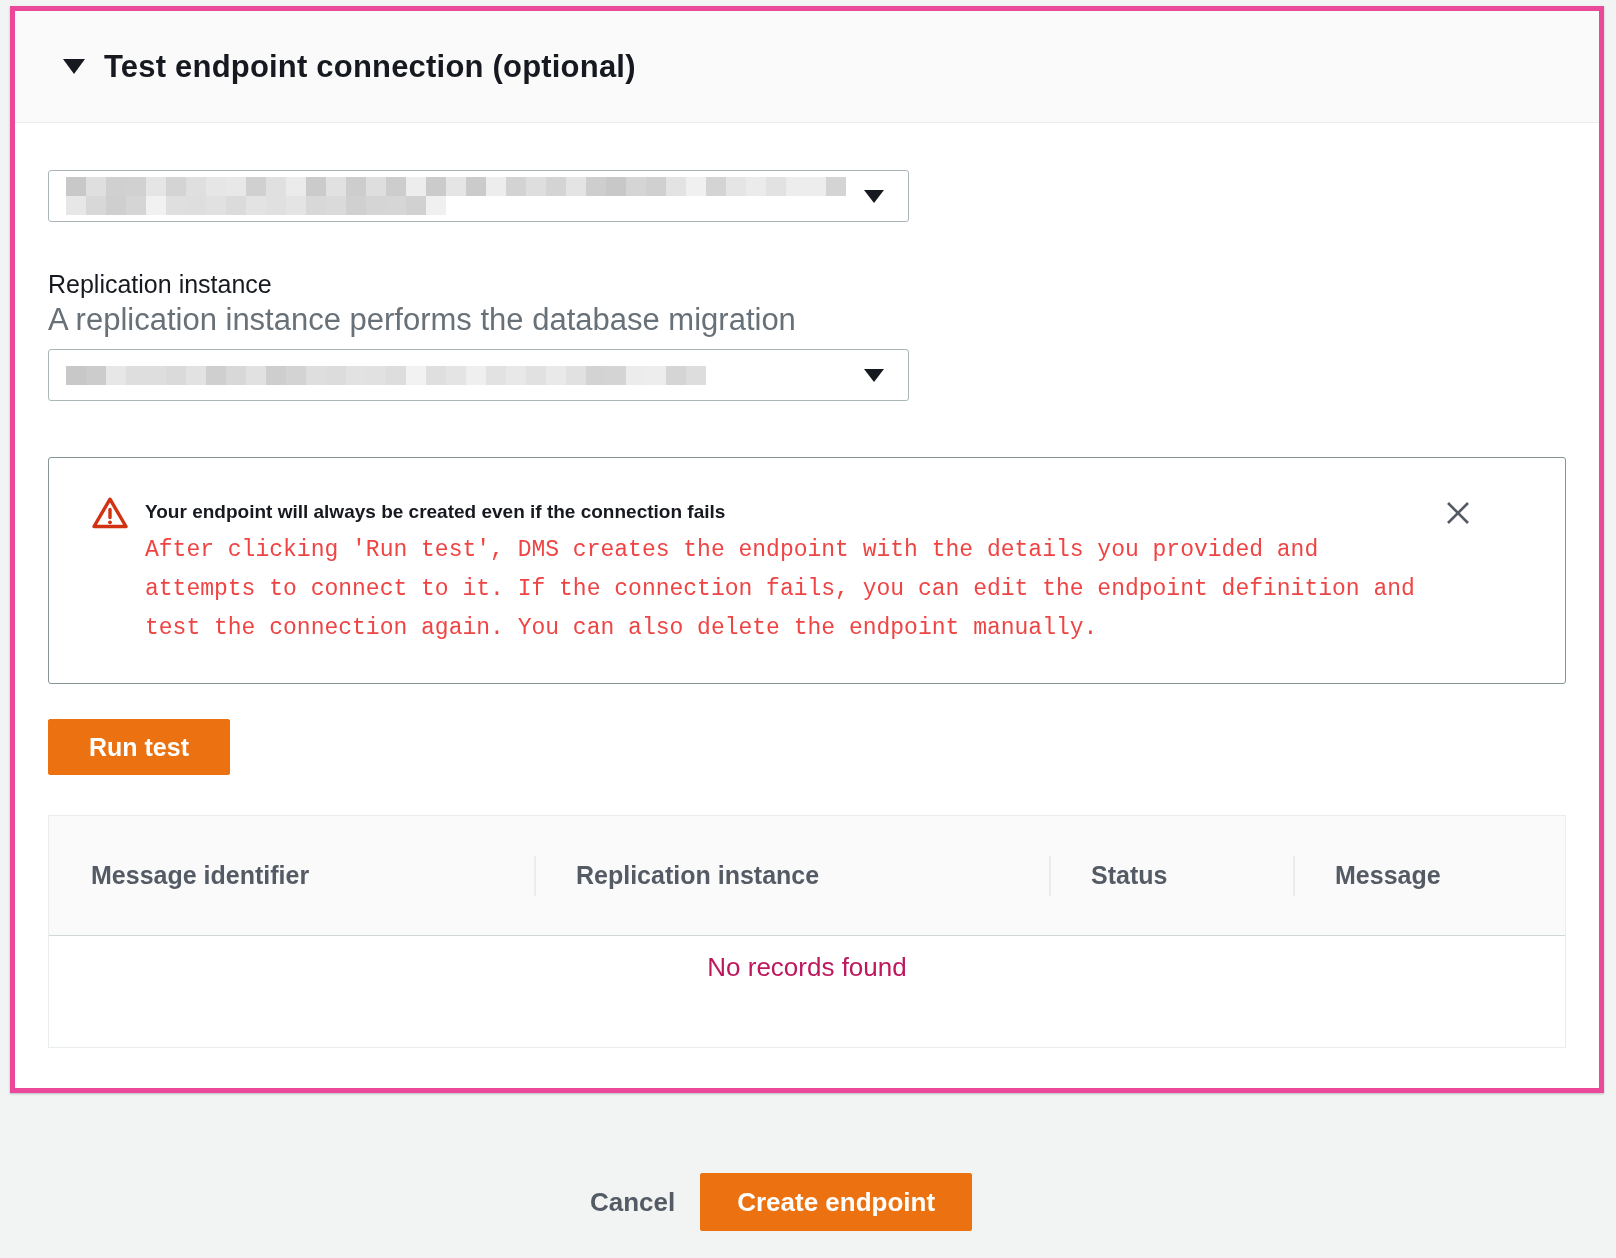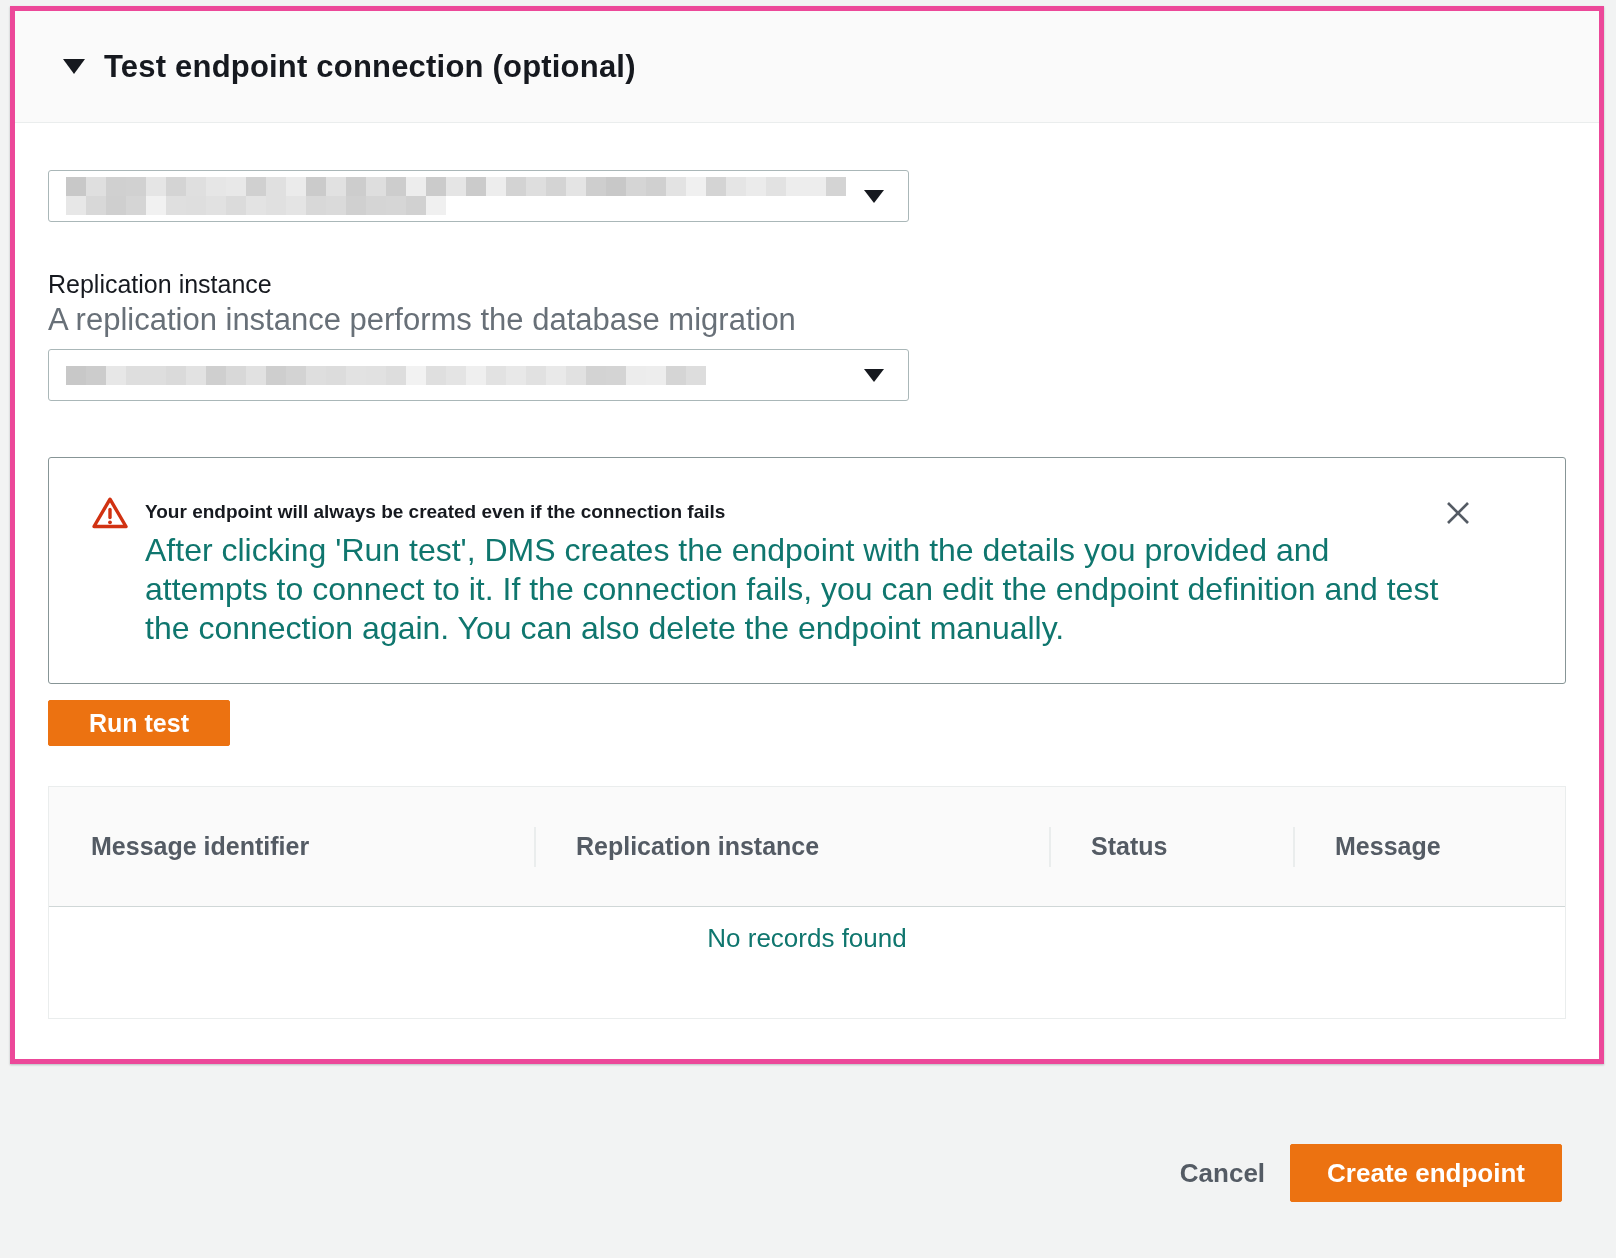--- a/index.html
+++ b/index.html
@@ -65,35 +65,35 @@
     border:1px solid #879596;
     border-radius:3px;
     background:#fff;
     padding:34px 42px 35px 42px;
     display:flex;
     align-items:flex-start;
   }
   .alert-icon { flex:none; margin:4px 16px 0 0; }
   .alert-text { max-width:1296px; }
   .alert-title { font-size:19px; font-weight:bold; line-height:39px; color:#16191f; }
-  .alert-body  { font-size:32px; line-height:39px; color:#0f766e; }
+  .alert-body  { font-size:23px; line-height:39px; color:#ef4444;font-family:Liberation Mono, monospace; }
   .alert-close {
     margin-left:auto; flex:none;
     background:none; border:none; cursor:pointer;
     padding:4px; margin-top:2px; margin-right:46px;
   }
 
   
   .btn-orange {
     background:#ec7211; color:#fff;
     border:1px solid #ec7211; border-radius:2px;
     font-family:inherit; font-weight:bold;
     cursor:pointer;
   }
-  .btn-run { margin-top:16px; height:46px; padding:1px 40px; font-size:25px; }
+  .btn-run { margin-top:35px; height:56px; padding:1px 40px; font-size:25px; }
 
   
   .results-table { margin-top:40px; border:1px solid #eaeded; background:#fff; }
   .thead {
     display:flex; align-items:center;
     background:#fafafa;
     border-bottom:1px solid #d0d7d7;
     height:120px;
   }
   .th {
@@ -109,26 +109,26 @@
     width:2px; height:40px;
     background:#eaeded;
   }
   .th-1 { width:485px; }
   .th-2 { width:515px; }
   .th-3 { width:244px; }
   .th-4 { flex:1; }
   .tbody-empty {
     padding:16px 0 64px;
     text-align:center;
-    font-size:26px; color:#0f766e;
+    font-size:26px; color:#be185d;
   }
 
   
   .footer {
-    display:flex; justify-content:flex-end; align-items:center;
+    display:flex; justify-content:center; align-items:center;
     gap:25px;
     margin-top:80px;
     padding-right:54px;
   }
   .btn-cancel {
     background:none; border:none; cursor:pointer;
     font-family:inherit; font-size:26px; font-weight:bold; color:#545b64;
   }
   .btn-create { height:58px; padding:0 36px; font-size:26px; }
 </style>

